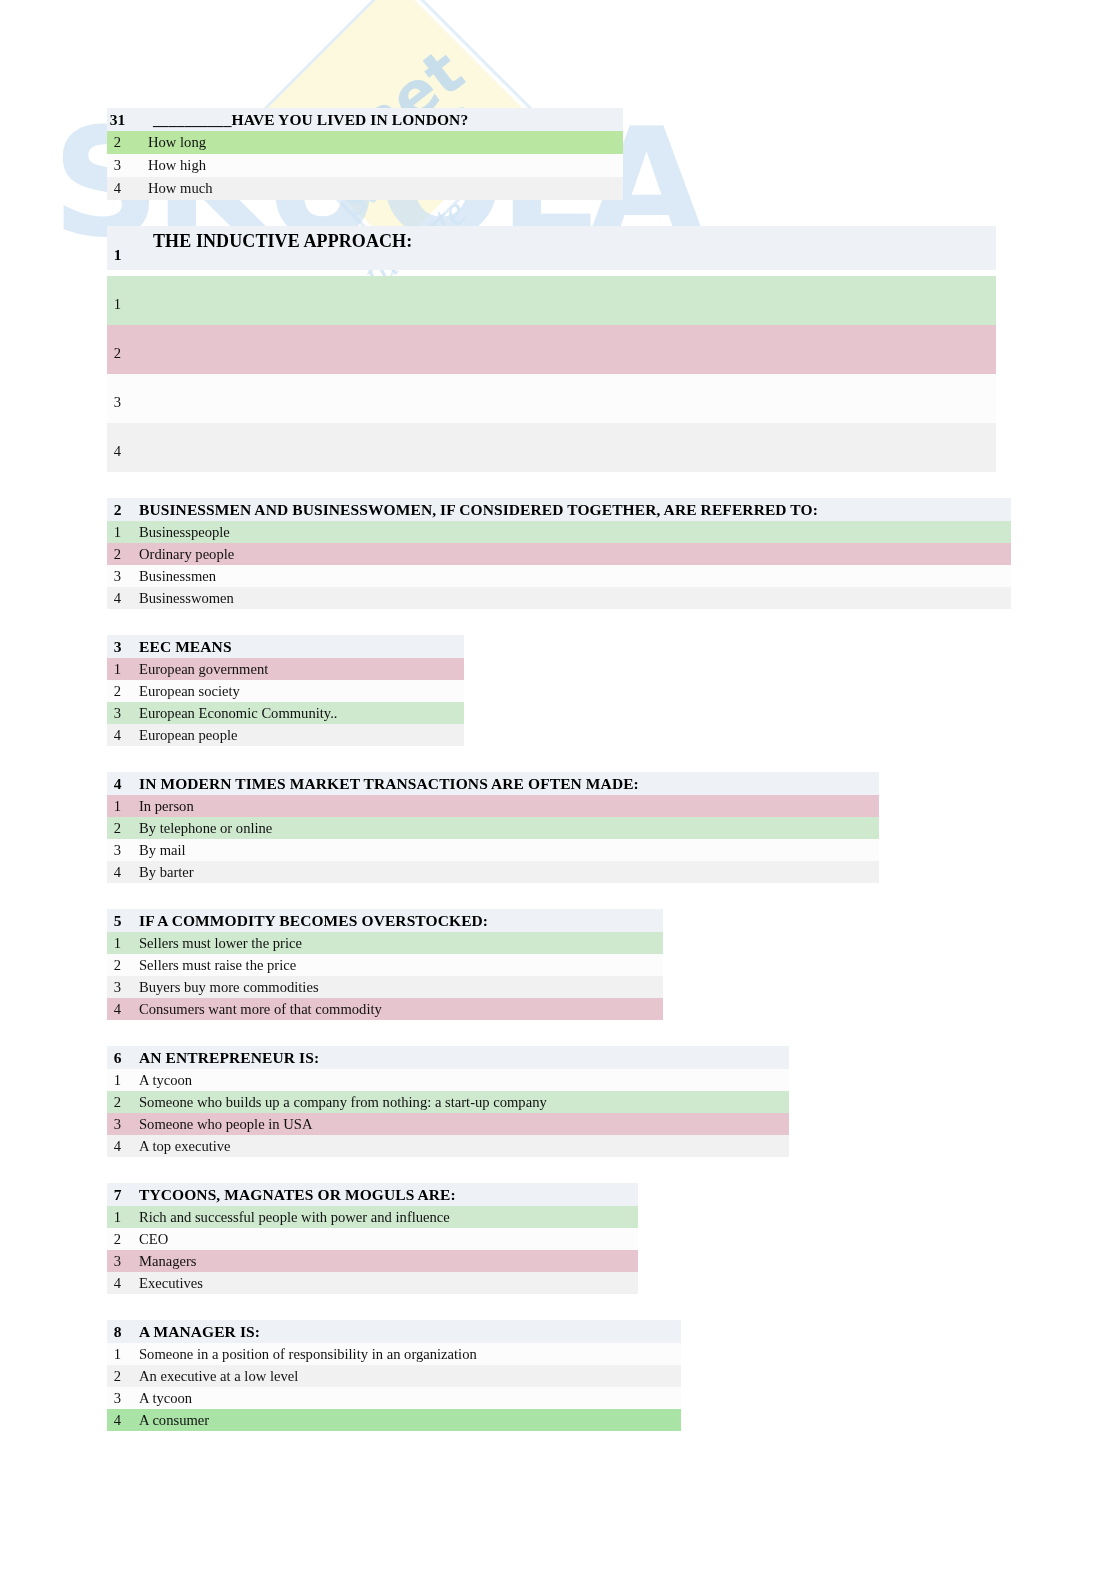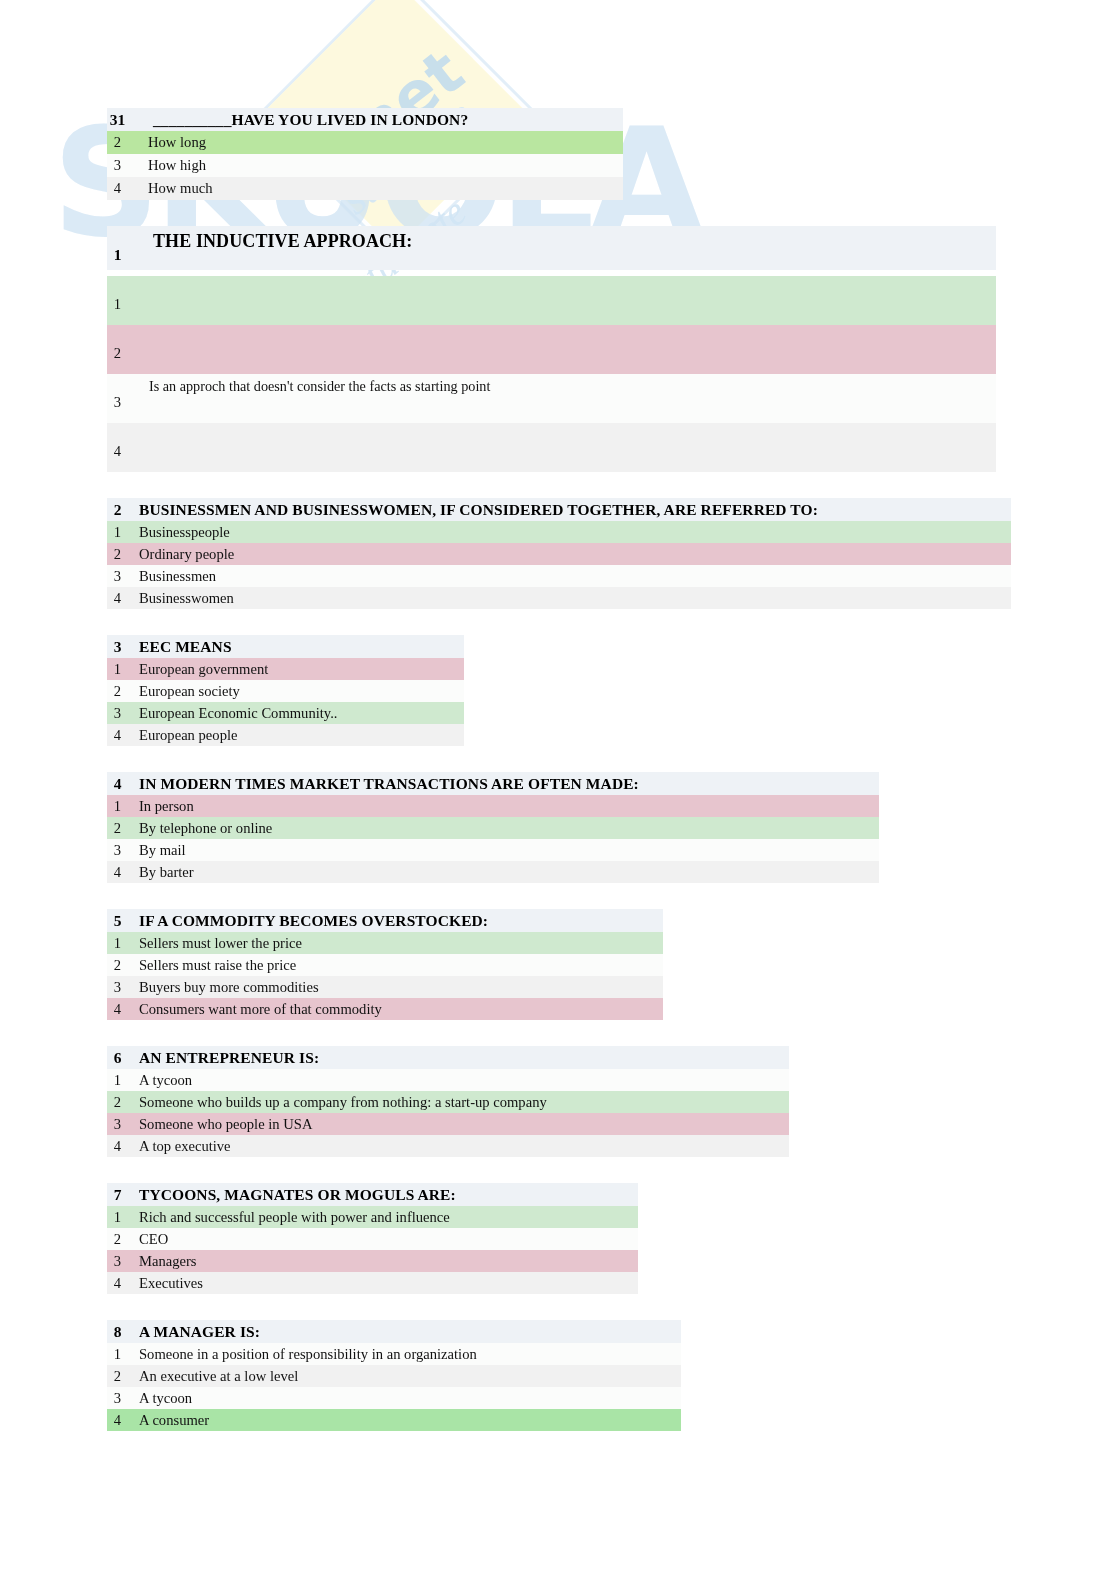--- a/index.html
+++ b/index.html
@@ -217,21 +217,20 @@
       </div>
       <div class="tall-gap"></div>
       <div class="row opt green">
         <div class="num">1</div>
       </div>
       <div class="row opt pink">
         <div class="num">2</div>
       </div>
       <div class="row opt plain-a">
         <div class="num">3</div>
-        <div class="txt">Is an approch that doesn't consider the facts as starting point</div>
       </div>
       <div class="row opt plain-b">
         <div class="num">4</div>
       </div>
     </div>
     <div class="qblock" style="width: 904px;">
       <div class="row qhead">
         <div class="num">2</div>
         <div class="txt">BUSINESSMEN AND BUSINESSWOMEN, IF CONSIDERED TOGETHER, ARE REFERRED TO:</div>
       </div>

